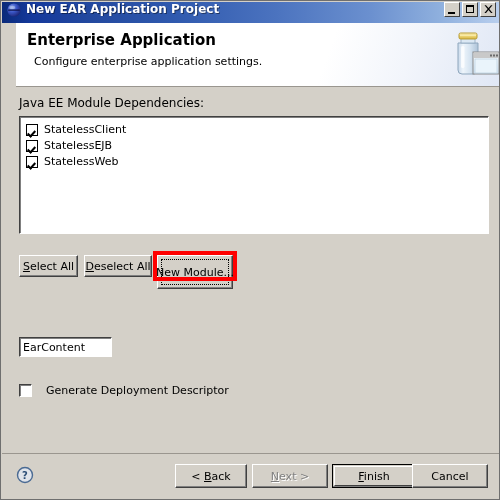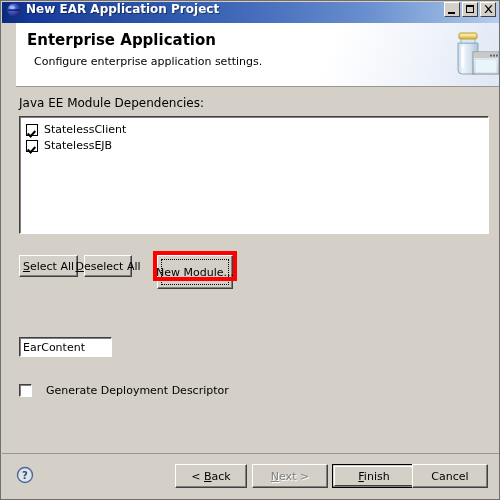--- a/index.html
+++ b/index.html
@@ -405,28 +405,32 @@
     <div class="listbox">
       <div class="listbox-inner">
         <div class="list-item">
           <span class="cbox checked"></span>
           <span>StatelessClient</span>
         </div>
         <div class="list-item">
           <span class="cbox checked"></span>
           <span>StatelessEJB</span>
         </div>
+        <div class="list-item">
+          <span class="cbox checked"></span>
+          <span>StatelessWeb</span>
+        </div>
       </div>
     </div>
 
     <button class="btn" style="left:17px; top:167px; width:59px; height:22px;text-align:right;">
       <span class="lbl"><u>S</u><span>elect All</span></span>
     </button>
 
-    <button class="btn" style="left:82px; top:167px; width:48px; height:22px;">
+    <button class="btn" style="left:82px; top:167px; width:68px; height:22px;">
       <span class="lbl"><u>D</u><span>eselect All</span></span>
     </button>
 
     <button class="btn focused" style="left:155px; top:167px; width:76px; height:34px;">
       <span class="focus-ring"></span>
       <span class="lbl"><span>New </span><u>M</u><span>odule...</span></span>
     </button>
 
     <div class="annotation-box" style="left:151px; top:163px; width:84px; height:30px;"></div>
 

